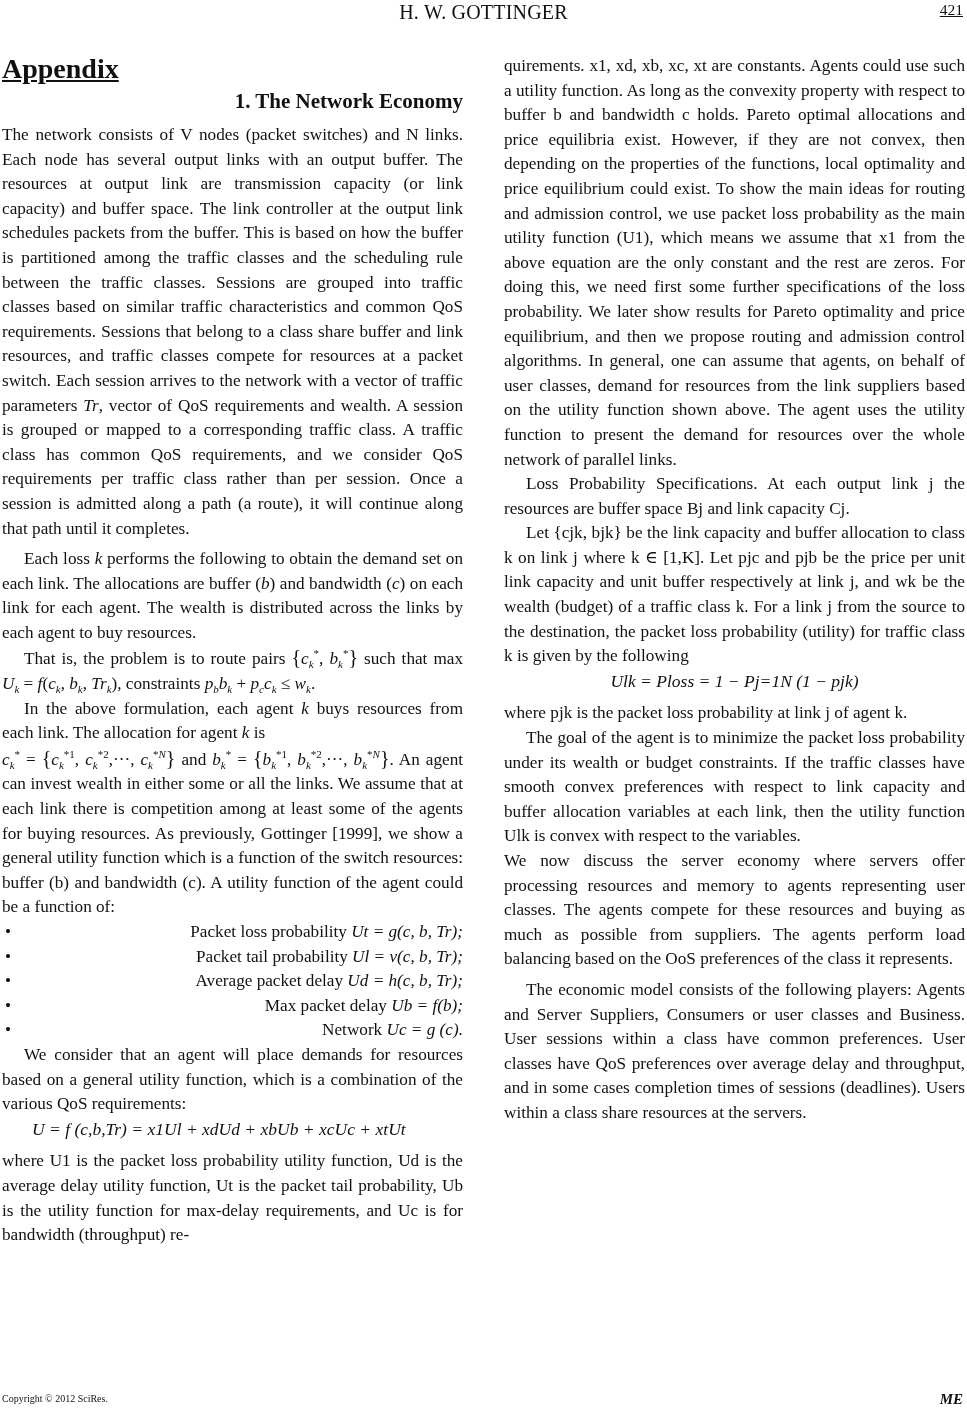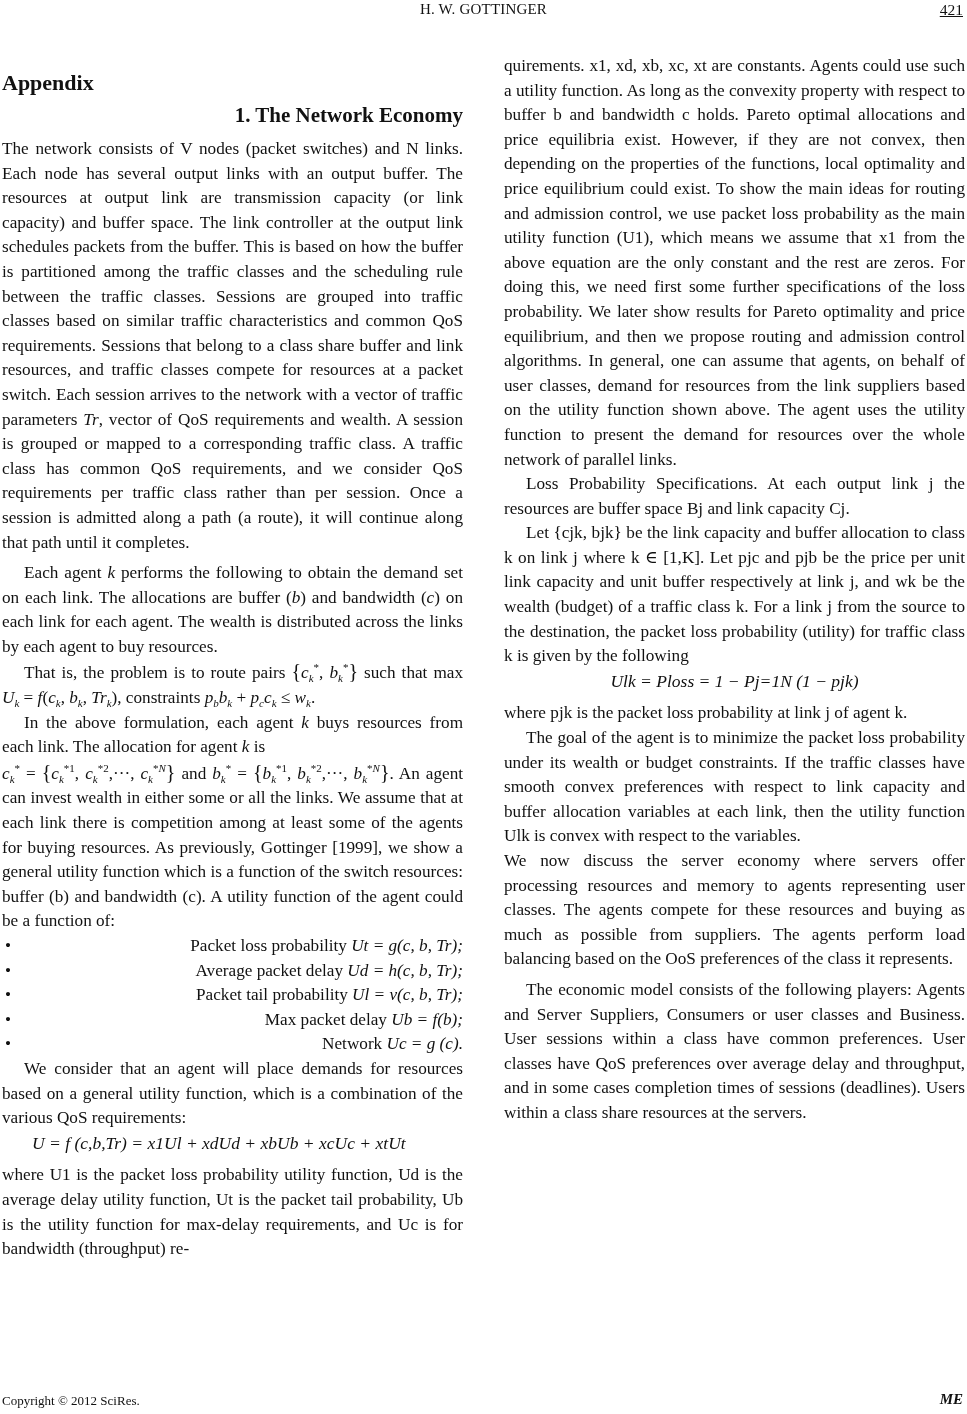--- a/index.html
+++ b/index.html
@@ -1,72 +1,72 @@
 <!DOCTYPE html>
 <html><head>
 <meta charset="utf-8">
 <style>
   html, body { margin:0; padding:0; background:#ffffff; }
   body { width:967px; height:1414px; position:relative; overflow:hidden;
          font-family:"Liberation Serif", "DejaVu Serif", serif; color:#111; }
   .hdr { position:absolute; top:0; left:0; width:967px; height:22px; }
-  .hdr-author { position:absolute; left:0; width:967px; top:1px; text-align:center; font-size:15px; letter-spacing:0.2px; }
+  .hdr-author { position:absolute; left:0; width:967px; top:1px; text-align:center; font-size:20px; letter-spacing:0.2px; }
   .hdr-page { position:absolute; right:4px; top:1px; font-size:15.5px;text-decoration:underline; }
   .col { position:absolute; top:54px; font-size:17.2px; line-height:24.6px; text-align:justify; }
   .col.left { left:2px; width:461px; }
   .col.right { left:504px; width:461px; top:54px; }
   p { margin:0; }
   .indent { text-indent:22px; }
-  h1.appx { font-size:22px; font-weight:bold; margin:16px 0 4px 0; line-height:26px; }
+  h1.appx { font-size:28px; font-weight:bold; margin:2px 0 4px 0; line-height:26px;text-decoration:underline; }
   h2.sec { font-size:21px; font-weight:bold; margin:6px 0 9px 0; line-height:26px; text-align:right; }
   .sec2 { margin-top:24px; }
   i { font-style:italic; }
   sub, sup { font-size:11px; line-height:0; }
   ul.bul { list-style:none; margin:0; padding:0; }
   ul.bul li { position:relative; padding-left:26px; text-align:right; }
   ul.bul li:before { content:"\2022"; position:absolute; left:3px; top:0; }
   .eq { text-align:center; font-style:italic; margin:0 0 8px 0; font-size:17.5px; }
   .eq.left-eq { text-align:left; padding-left:30px; }
-  .footer-left { position:absolute; left:2px; top:1393px; font-size:13px; }
+  .footer-left { position:absolute; left:2px; top:1393px; font-size:10px; }
   .footer-right { position:absolute; right:4px; top:1391px; font-size:15px; font-weight:bold; font-style:italic; }
   .brace { font-style:normal; font-size:20px; }
 </style>
 </head>
 <body>
 
 <div class="hdr">
   <div class="hdr-author">H. W. GOTTINGER</div>
   <div class="hdr-page">421</div>
 </div>
 
 <div class="col left">
   <h1 class="appx">Appendix</h1>
   <h2 class="sec">1. The Network Economy</h2>
 
   <p><span>The network consists of V nodes (packet switches) and N links. Each node has several output links with an output buffer. The resources at output link are transmission capacity (or link capacity) and buffer space. The link controller at the output link schedules packets from the buffer. This is based on how the buffer is partitioned among the traffic classes and the scheduling rule between the traffic classes. Sessions are grouped into traffic classes based on similar traffic characteristics and common QoS requirements. Sessions that belong to a class share buffer and link resources, and traffic classes compete for resources at a packet switch. Each session arrives to the network with a vector of traffic parameters </span><i>Tr</i><span>, vector of QoS requirements and wealth. A session is grouped or mapped to a corresponding traffic class. A traffic class has common QoS requirements, and we consider QoS requirements per traffic class rather than per session. Once a session is admitted along a path (a route), it will continue along that path until it completes.</span></p>
 
-  <p class="indent" style="margin-top:6px"><span>Each agent </span><i>k</i><span> performs the following to obtain the demand set on each link. The allocations are buffer (</span><i>b</i><span>) and bandwidth (</span><i>c</i><span>) on each link for each agent. The wealth is distributed across the links by each agent to buy resources.</span></p>
+  <p class="indent" style="margin-top:6px"><span>Each loss </span><i>k</i><span> performs the following to obtain the demand set on each link. The allocations are buffer (</span><i>b</i><span>) and bandwidth (</span><i>c</i><span>) on each link for each agent. The wealth is distributed across the links by each agent to buy resources.</span></p>
 
   <p class="indent">
     <span>That is, the problem is to route pairs </span>
     <span class="brace">{</span><i>c</i><sub><i>k</i></sub><sup>*</sup>, <i>b</i><sub><i>k</i></sub><sup>*</sup><span class="brace">}</span>
     <span> such that max </span><i>U<sub>k</sub></i> = <i>f</i>(<i>c<sub>k</sub></i>, <i>b<sub>k</sub></i>, <i>Tr<sub>k</sub></i>), constraints <i>p<sub>b</sub>b<sub>k</sub></i> + <i>p<sub>c</sub>c<sub>k</sub></i> ≤ <i>w<sub>k</sub></i>.
   </p>
 
   <p class="indent">
     <span>In the above formulation, each agent </span><i>k</i><span> buys resources from each link. The allocation for agent </span><i>k</i><span> is</span><br>
     <span><i>c</i><sub><i>k</i></sub><sup>*</sup> = <span class="brace">{</span><i>c</i><sub><i>k</i></sub><sup>*1</sup>, <i>c</i><sub><i>k</i></sub><sup>*2</sup>,···, <i>c</i><sub><i>k</i></sub><sup>*<i>N</i></sup><span class="brace">}</span></span>
     <span> and </span>
     <span><i>b</i><sub><i>k</i></sub><sup>*</sup> = <span class="brace">{</span><i>b</i><sub><i>k</i></sub><sup>*1</sup>, <i>b</i><sub><i>k</i></sub><sup>*2</sup>,···, <i>b</i><sub><i>k</i></sub><sup>*<i>N</i></sup><span class="brace">}</span></span><span>. An agent can invest wealth in either some or all the links. We assume that at each link there is competition among at least some of the agents for buying resources. As previously, Gottinger [1999], we show a general utility function which is a function of the switch resources: buffer (b) and bandwidth (c). A utility function of the agent could be a function of:</span>
   </p>
 
   <ul class="bul">
     <li><span>Packet loss probability </span><i>Ut = g(c, b, Tr);</i></li>
+    <li><span>Packet tail probability </span><i>Ul = v(c, b, Tr);</i></li>
     <li><span>Average packet delay </span><i>Ud = h(c, b, Tr);</i></li>
-    <li><span>Packet tail probability </span><i>Ul = v(c, b, Tr);</i></li>
     <li><span>Max packet delay </span><i>Ub = f(b);</i></li>
     <li><span>Network </span><i>Uc = g (c).</i></li>
   </ul>
 
   <p class="indent">We consider that an agent will place demands for resources based on a general utility function, which is a combination of the various QoS requirements:</p>
 
   <div class="eq left-eq">U = f (c,b,Tr) = x1Ul + xdUd + xbUb + xcUc + xtUt</div>
 
   <p>where U1 is the packet loss probability utility function, Ud is the average delay utility function, Ut is the packet tail probability, Ub is the utility function for max-delay requirements, and Uc is for bandwidth (throughput) re-</p>
 </div>

